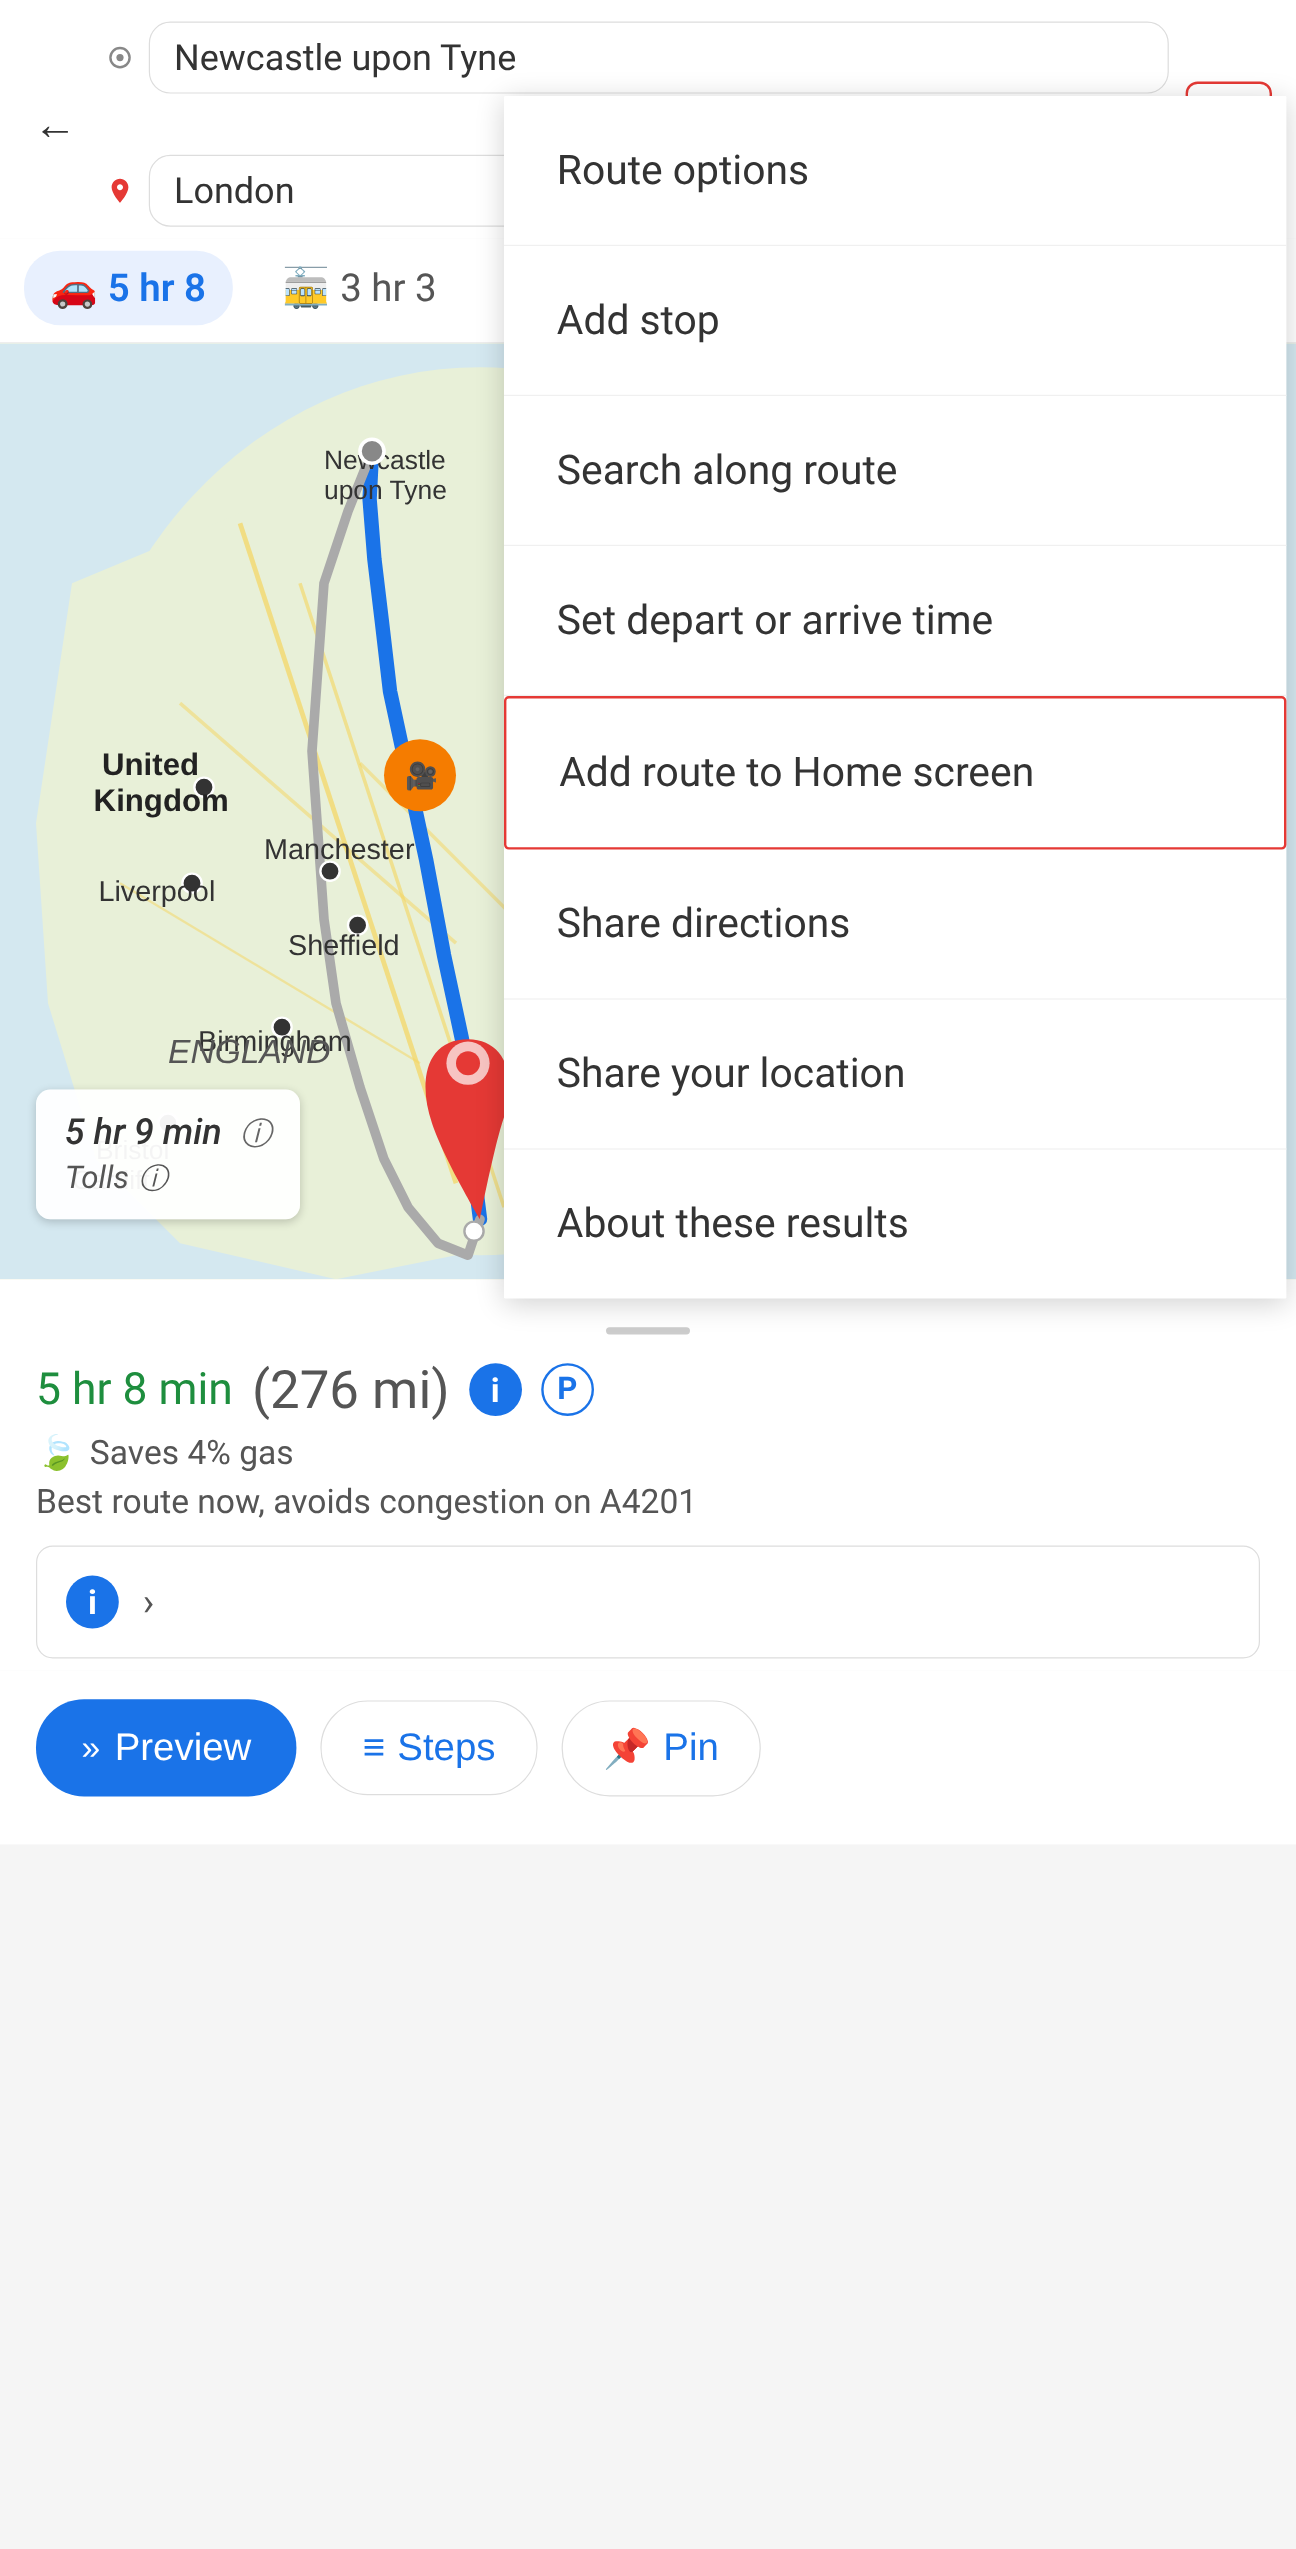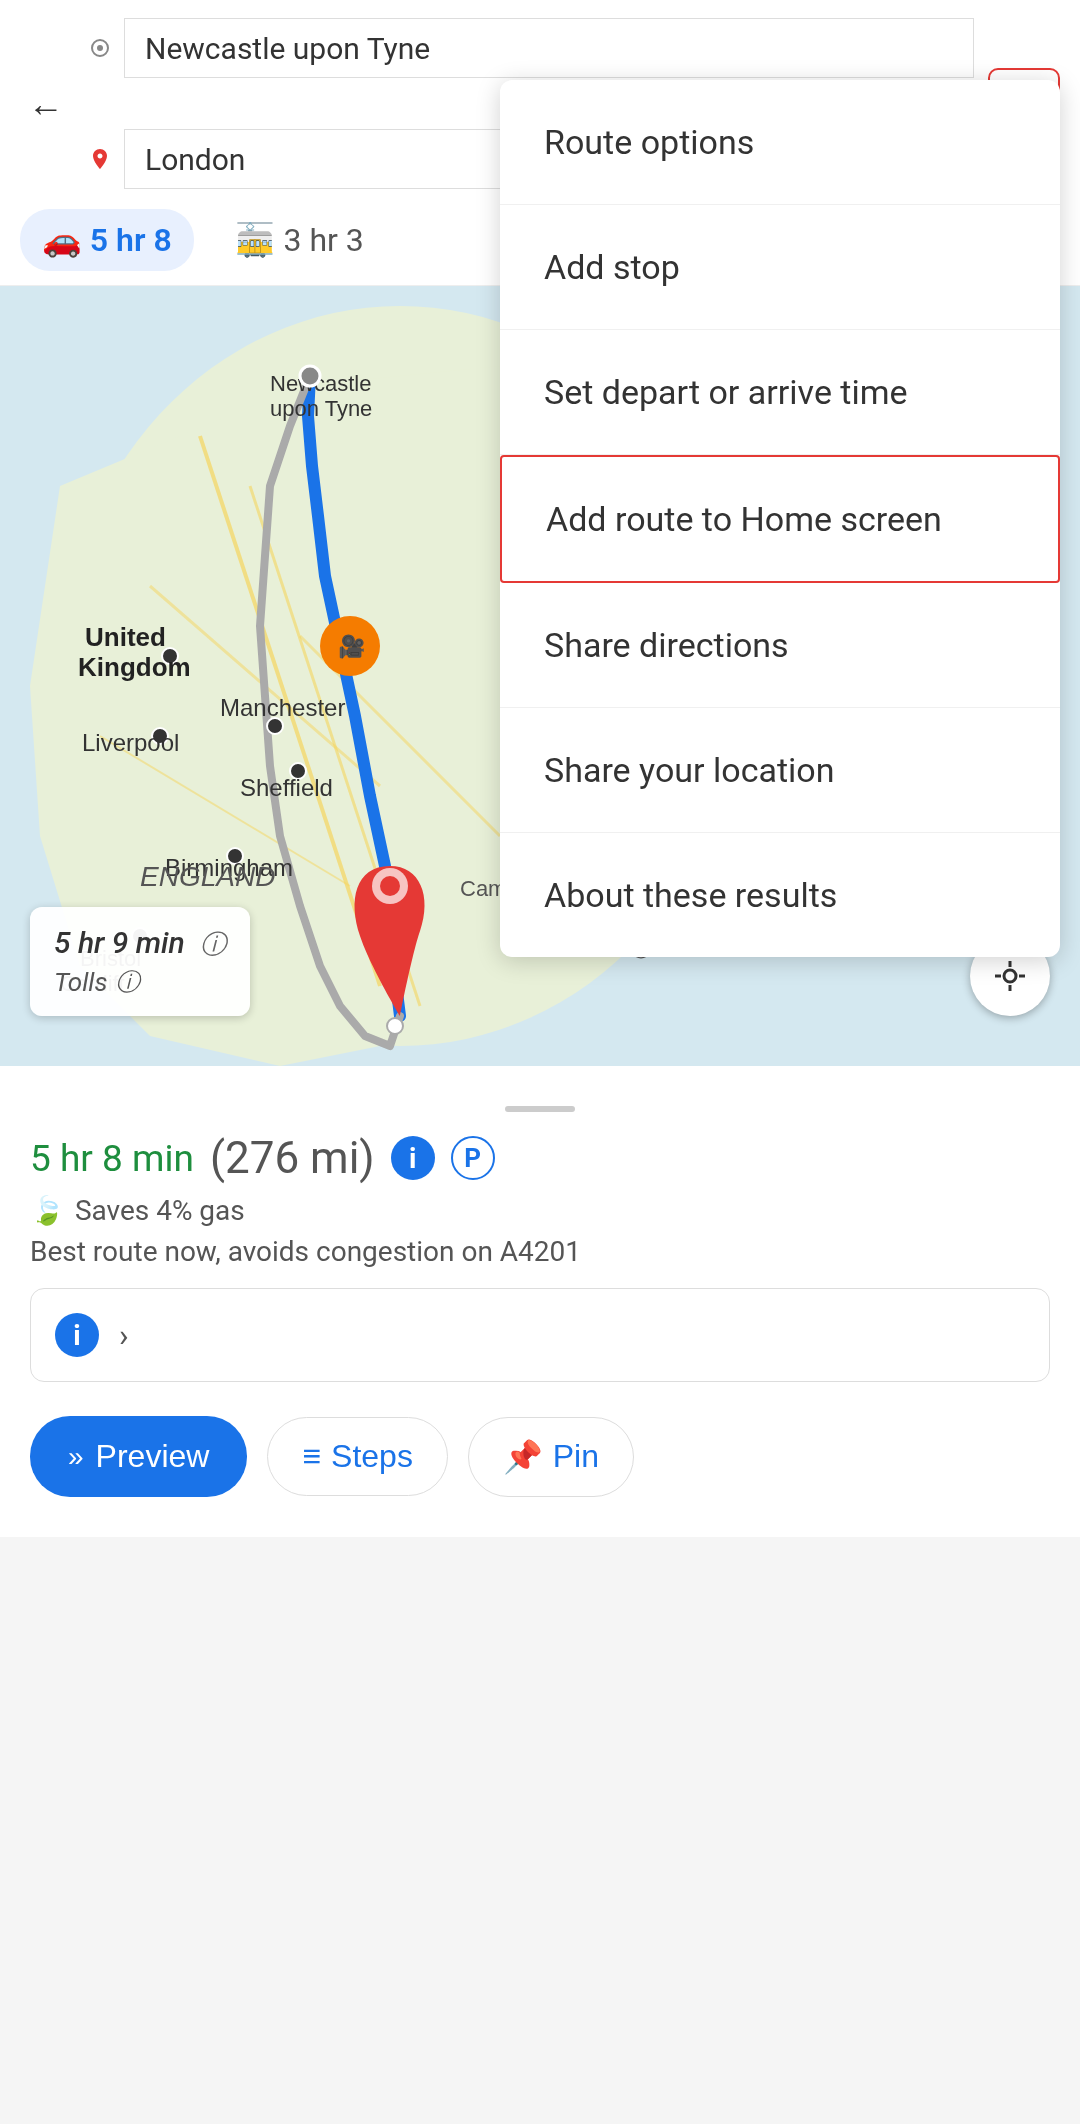--- a/index.html
+++ b/index.html
@@ -42,21 +42,21 @@
     }
     .input-icon {
       width: 28px; height: 28px;
       display: flex; align-items: center; justify-content: center;
       flex-shrink: 0;
     }
     .input-box {
       flex: 1;
       height: 60px;
       border: 1.5px solid #ddd;
-      border-radius: 0;
+      border-radius: 18px;
       padding: 0 20px;
       font-size: 30px;
       color: #333;
       background: #fff;
       display: flex;
       align-items: center;
     }
     .dots-connector {
       display: flex;
       flex-direction: column;
@@ -271,24 +271,24 @@
     
     .menu-overlay {
       position: absolute;
       top: 0; left: 0; right: 0; bottom: 0;
       z-index: 100;
       pointer-events: none;
     }
     .dropdown-menu {
       position: absolute;
       top: 80px;
-      right: 20px;
-      width: 560px;
-      background: #fff;
-      border-radius: 12px;
+      right: 8px;
+      width: 652px;
+      background: #fff;
+      border-radius: 1px;
       box-shadow: 0 4px 24px rgba(0,0,0,0.18);
       pointer-events: all;
     }
     .menu-item {
       padding: 42px 44px;
       font-size: 34px;
       color: #333;
       cursor: pointer;
       border-bottom: 1px solid #f0f0f0;
     }
@@ -485,20 +485,23 @@
 
 <div class="menu-overlay">
   <div class="dropdown-menu">
     <div class="menu-item">
       <span>Route options</span>
     </div>
     <div class="menu-item">
       <span>Add stop</span>
     </div>
     <div class="menu-item">
+      <span>Search along route</span>
+    </div>
+    <div class="menu-item">
       <span>Set depart or arrive time</span>
     </div>
     <div class="menu-item highlighted">
       <span>Add route to Home screen</span>
     </div>
     <div class="menu-item">
       <span>Share directions</span>
     </div>
     <div class="menu-item">
       <span>Share your location</span>

